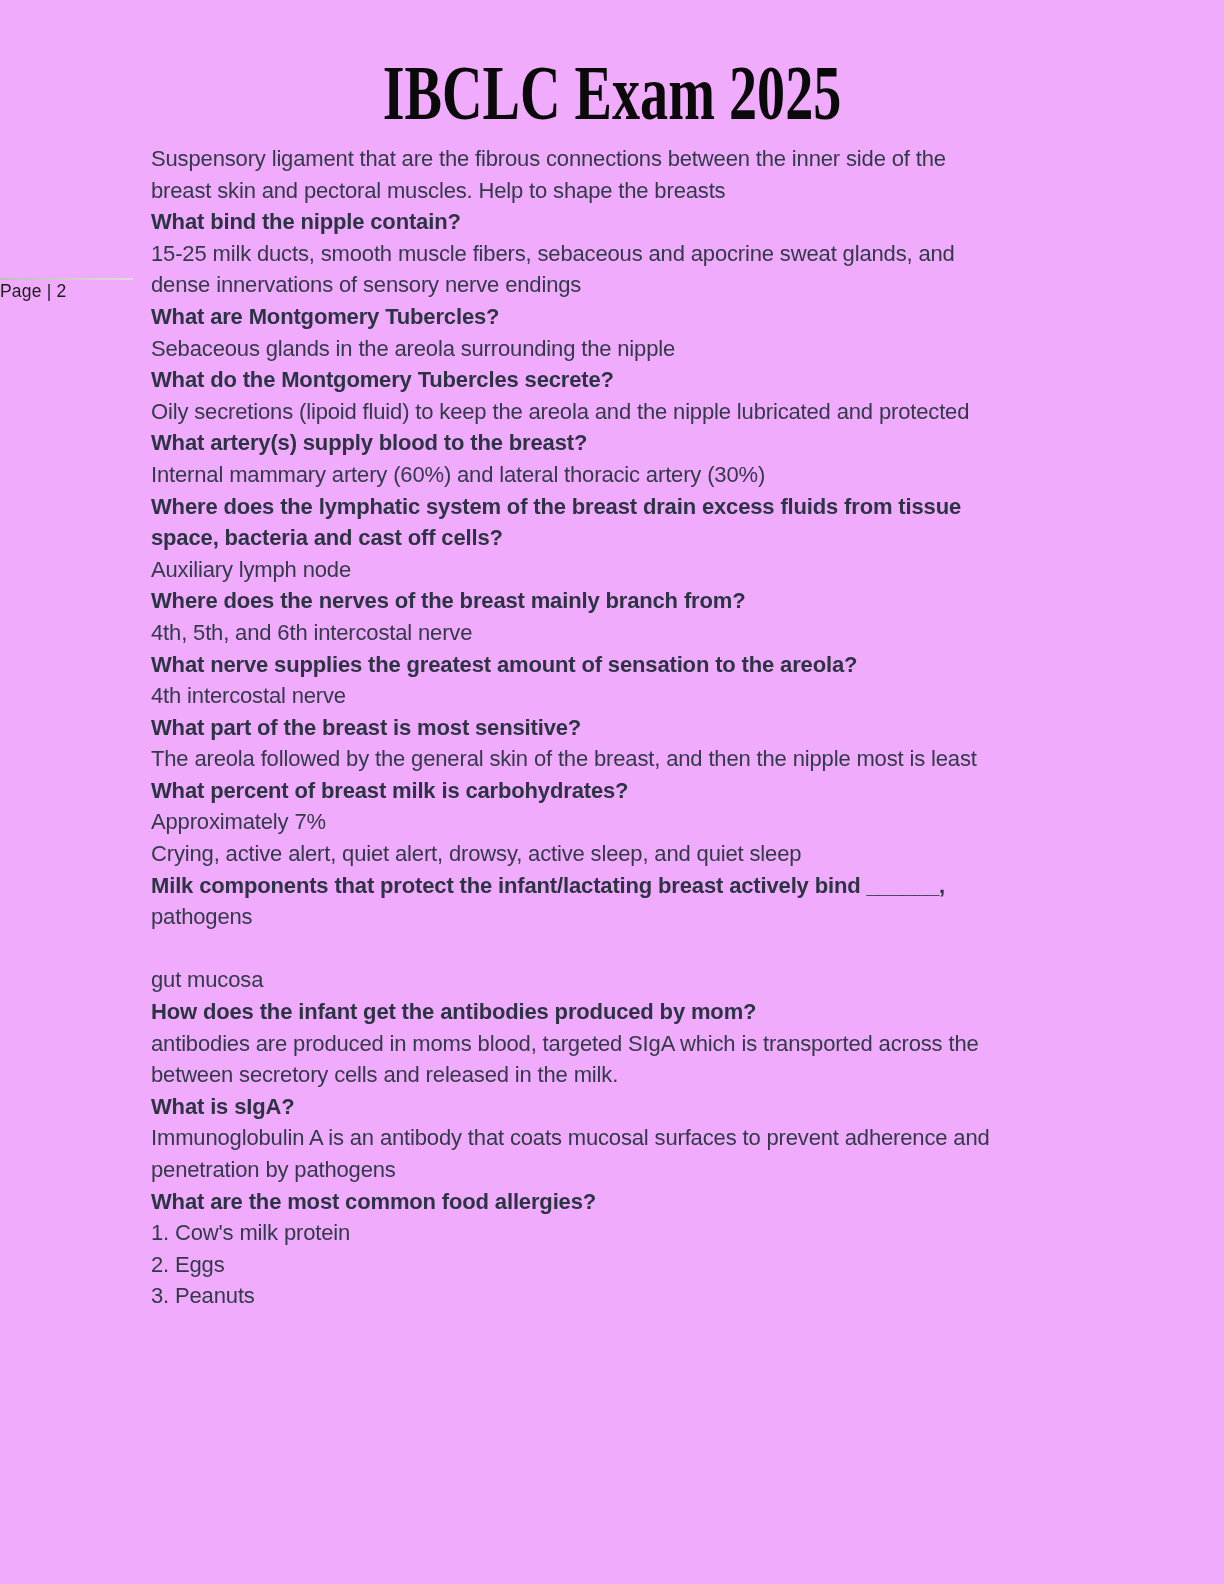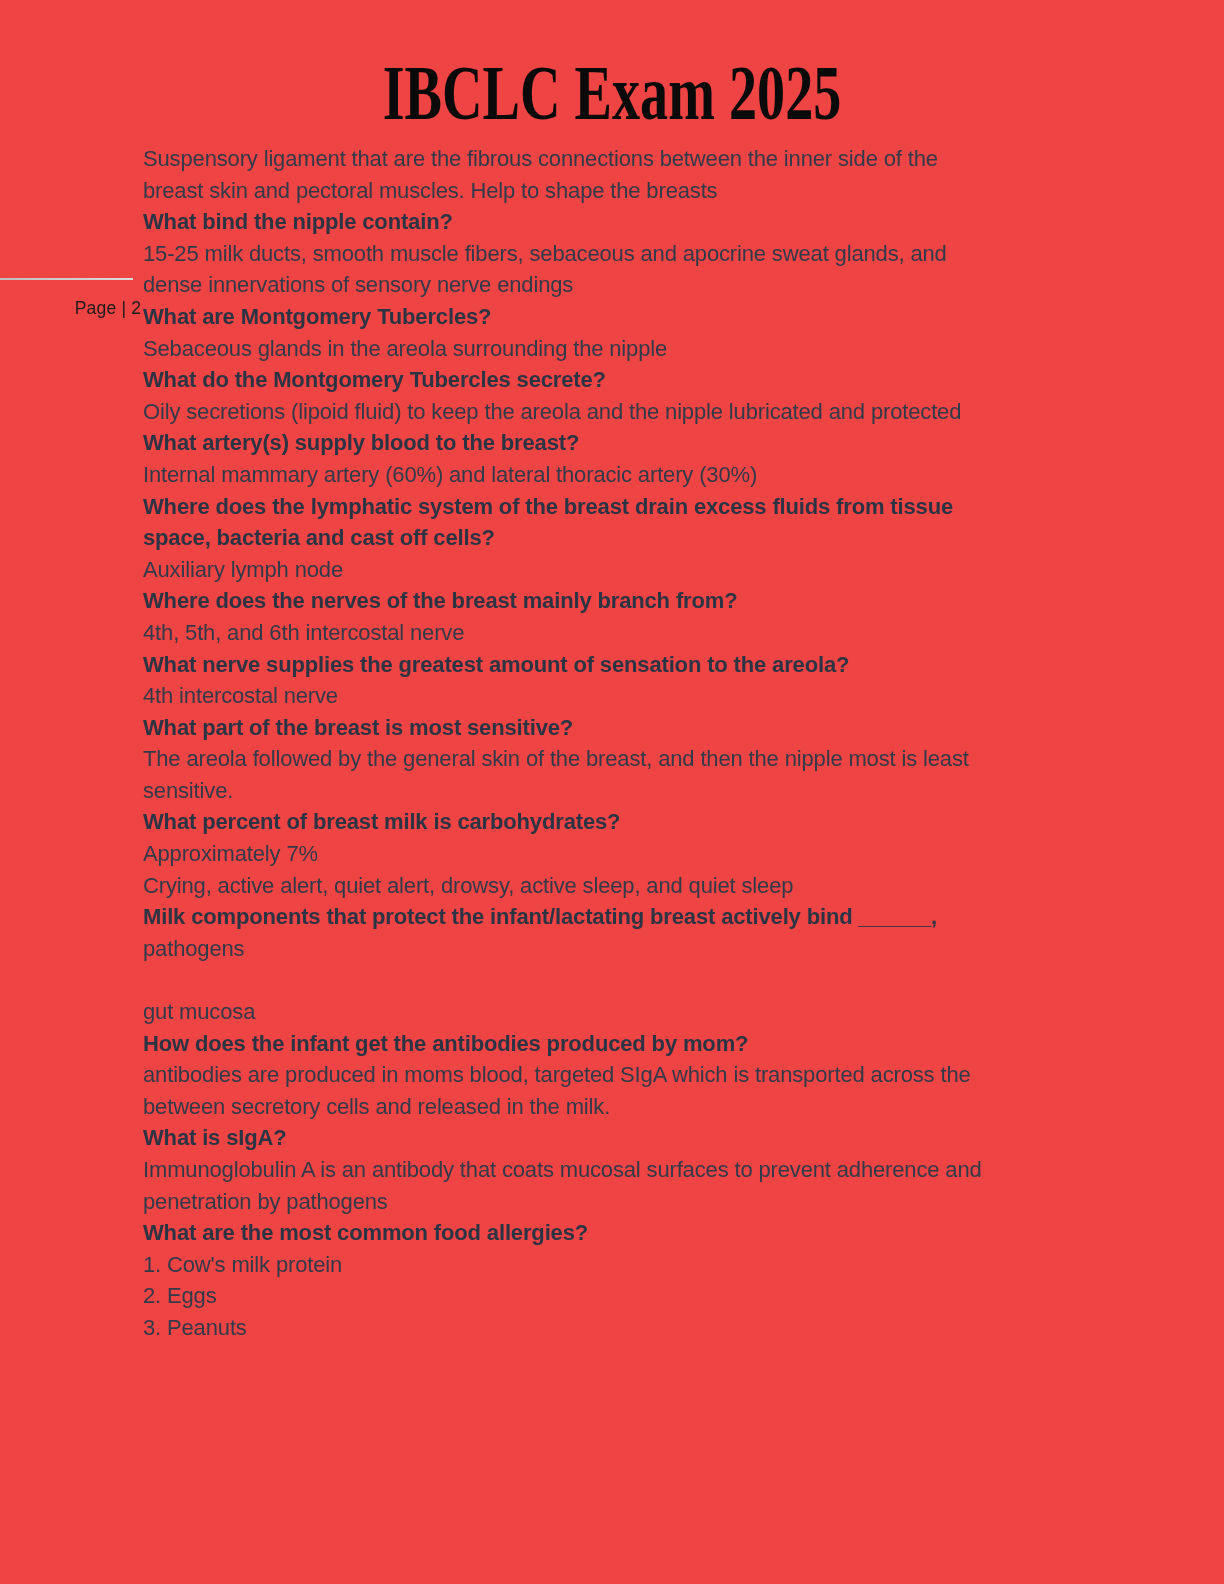--- a/index.html
+++ b/index.html
@@ -4,21 +4,21 @@
 <style>
   html, body {
     margin: 0;
     padding: 0;
     background: #ffffff;
   }
   .page {
     position: relative;
     width: 1224px;
     height: 1584px;
-    background: #ef4444;
+    background: #f0abfc;
     overflow: hidden;
     font-family: "Liberation Sans", sans-serif;
   }
   .doc-title {
     position: absolute;
     top: 54px;
     left: 0;
     width: 100%;
     margin: 0;
     text-align: center;
@@ -35,42 +35,42 @@
     position: absolute;
     left: 0;
     top: 278px;
     width: 133px;
     height: 2px;
     background: linear-gradient(to right, #bfbfbf, #dcdcdc);
   }
   .page-label {
     position: absolute;
     left: 0;
-    top: 296px;
+    top: 279px;
     width: 128px;
-    text-align: center;
+    text-align: left;
     font-size: 17.5px;
     line-height: 24px;
     color: #1c1c1c;
     letter-spacing: 0.2px;
-    margin-left: 44px;
   }
   .content {
     position: absolute;
     left: 143px;
     top: 143px;
     width: 950px;
     font-size: 22px;
     line-height: 31.6px;
     color: #323a49;
     letter-spacing: -0.15px;
   }
   .line {
     white-space: nowrap;
     min-height: 31.6px;
+    margin-left: 8px;
   }
   .line.bold {
     font-weight: bold;
     color: #2c3444;
   }
 </style>
 </head>
 <body>
 
 <div class="page">
@@ -95,21 +95,20 @@
       <div class="line">Internal mammary artery (60%) and lateral thoracic artery (30%)</div>
       <div class="line bold">Where does the lymphatic system of the breast drain excess fluids from tissue</div>
       <div class="line bold">space, bacteria and cast off cells?</div>
       <div class="line">Auxiliary lymph node</div>
       <div class="line bold">Where does the nerves of the breast mainly branch from?</div>
       <div class="line">4th, 5th, and 6th intercostal nerve</div>
       <div class="line bold">What nerve supplies the greatest amount of sensation to the areola?</div>
       <div class="line">4th intercostal nerve</div>
       <div class="line bold">What part of the breast is most sensitive?</div>
       <div class="line">The areola followed by the general skin of the breast, and then the nipple most is least</div>
-      <div class="line">sensitive.</div>
       <div class="line bold">What percent of breast milk is carbohydrates?</div>
       <div class="line">Approximately 7%</div>
       <div class="line">Crying, active alert, quiet alert, drowsy, active sleep, and quiet sleep</div>
       <div class="line bold">Milk components that protect the infant/lactating breast actively bind ______,</div>
       <div class="line">pathogens</div>
       <div class="line">&nbsp;</div>
       <div class="line">gut mucosa</div>
       <div class="line bold">How does the infant get the antibodies produced by mom?</div>
       <div class="line">antibodies are produced in moms blood, targeted SIgA which is transported across the</div>
       <div class="line">between secretory cells and released in the milk.</div>

